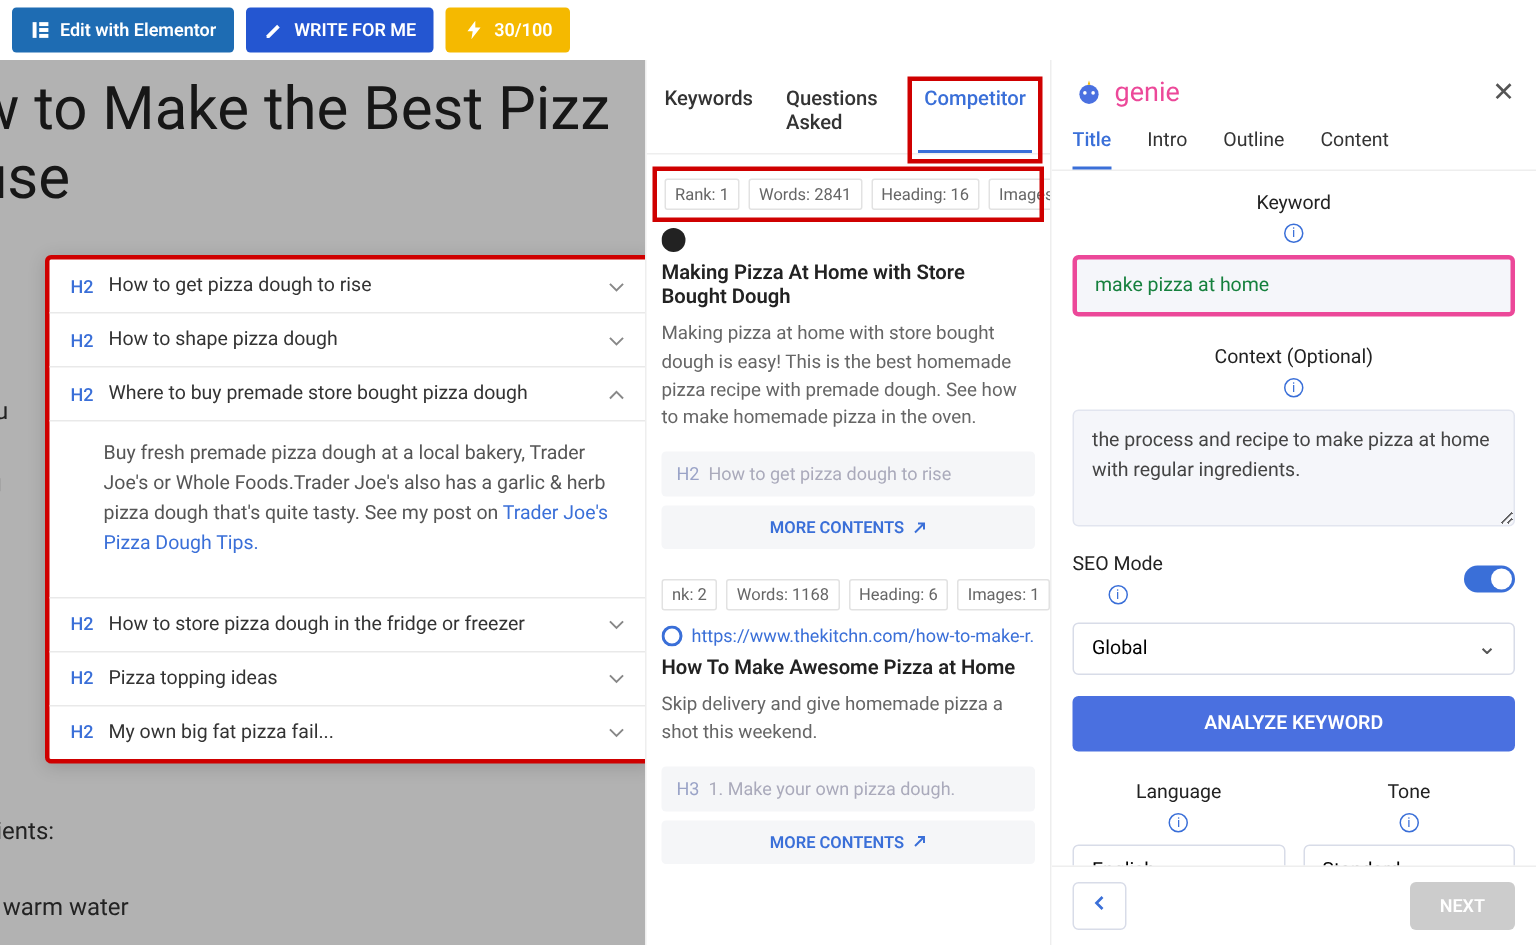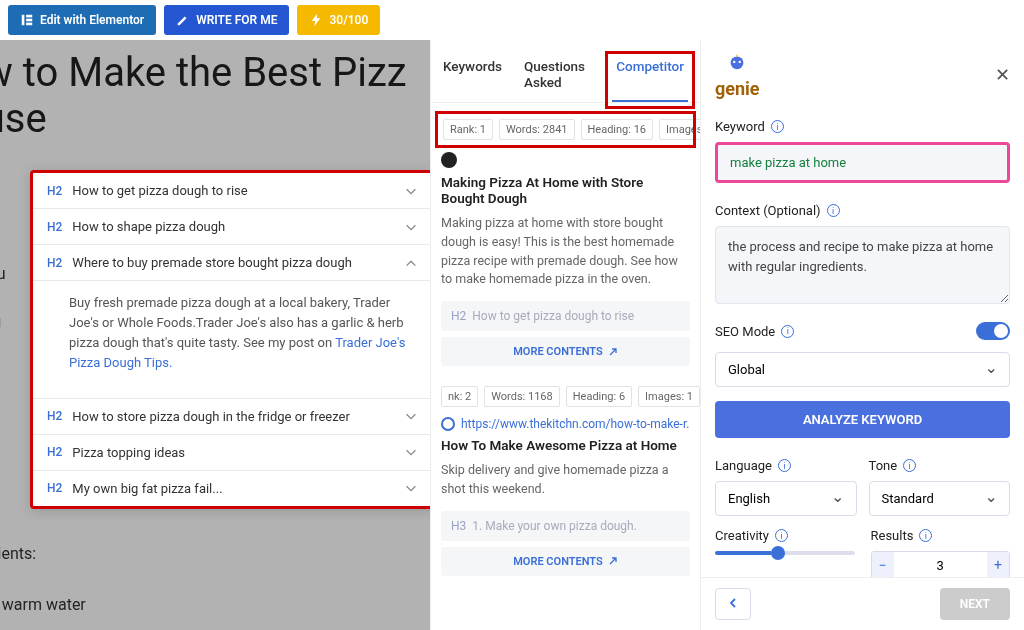--- a/index.html
+++ b/index.html
@@ -44,30 +44,30 @@
     .favicon { width: 16px; height: 16px; background: #222; border-radius: 50%; flex-shrink: 0; }
     .favicon2 { width: 14px; height: 14px; border: 2px solid #3a6fd8; border-radius: 50%; flex-shrink:0;}
     .comp-title { font-size: 13.5px; font-weight: 600; color: #222; margin-bottom: 8px; }
     .comp-desc { font-size: 12.5px; color: #666; line-height: 1.5; margin-bottom: 12px; }
     .inner-h { font-size: 12px; color: #aab; padding: 8px 10px; background: #f5f6f8; border-radius:3px; margin-bottom: 6px;}
     .inner-h .h2s { color: #9aa3c7; margin-right: 6px; }
     .more-btn { color: #3a6fd8; font-size: 11px; font-weight: 600; display:flex; align-items:center; justify-content:center; gap:5px; background:#f5f6f8; padding:8px; border-radius:3px; cursor:pointer;}
     
     .right-col { width: 324px; background: #fff; border-left: 1px solid #eee; padding: 0; position: relative; overflow: hidden;}
     .genie-head { display: flex; align-items: center; padding: 10px 14px 6px; }
-    .genie-logo { display: flex; align-items:center; gap:6px; font-weight: 700; font-size: 18px; color: #a16207; flex-direction: column; }
+    .genie-logo { display: flex; align-items:center; gap:6px; font-weight: 400; font-size: 18px; color: #ec4899; }
     .genie-logo svg { width:22px; height:22px; }
     .close-x { margin-left: auto; font-size: 18px; cursor: pointer; color: #555;}
     
     .r-tabs { display: flex; gap: 24px; padding: 8px 14px 0; border-bottom: 1px solid #eee; font-size: 13px; }
     .r-tab { padding-bottom: 10px; color: #333; cursor: pointer; }
     .r-tab.active { color: #3a6fd8; border-bottom: 2px solid #3a6fd8; font-weight: 500; }
     
     .r-section { padding: 14px 14px 6px; }
-    .r-label { font-size: 13px; color: #222; margin-bottom: 8px; display: flex; align-items: center; gap: 6px; }
+    .r-label { font-size: 13px; color: #222; margin-bottom: 8px; display: flex; align-items: center; gap: 6px; flex-direction: column; }
     .info-ico { width: 13px; height: 13px; border: 1.5px solid #3a6fd8; border-radius: 50%; font-size: 9px; color: #3a6fd8; display: inline-flex; align-items: center; justify-content: center; }
     .r-input { width: 100%; padding: 10px 12px; border: 3px solid #ec4899; border-radius: 4px; font-size: 13px; background: #f5f6fa; color: #15803d; }
     .r-textarea { width: 100%; padding: 10px 12px; border: 1px solid #e2e5ef; border-radius: 4px; font-size: 13px; background: #f5f6fa; color: #444; height: 78px; resize: vertical; line-height:1.5; }
     
     .toggle-row { display: flex; align-items: center; padding: 8px 14px; }
     .toggle { margin-left: auto; width: 34px; height: 18px; background: #3a6fd8; border-radius: 10px; position: relative; }
     .toggle::after { content:""; position:absolute; right:2px; top:2px; width:14px; height:14px; background:#fff; border-radius:50%;}
     
     .r-select { width: 100%; padding: 9px 12px; border: 1px solid #d8dce8; border-radius: 4px; font-size: 13px; background:#fff; appearance: none; position: relative; }
     .sel-wrap { position: relative; }
@@ -241,20 +241,26 @@
         <svg viewBox="0 0 24 24">
             <circle cx="12" cy="14" r="7" fill="#4a70e0"></circle>
             <circle cx="9" cy="13" r="1.3" fill="#fff"></circle>
             <circle cx="15" cy="13" r="1.3" fill="#fff"></circle>
             <path d="M12 4 L13 7 L11 7 Z" fill="#f5b900"></path>
           </svg>
         <span>genie</span>
       </div>
       <span class="close-x">✕</span>
     </div>
+    <div class="r-tabs">
+      <div class="r-tab active">Title</div>
+      <div class="r-tab">Intro</div>
+      <div class="r-tab">Outline</div>
+      <div class="r-tab">Content</div>
+    </div>
     
     <div class="r-section">
       <div class="r-label">
           <span>Keyword</span>
           <span class="info-ico">i</span>
         </div>
       <input class="r-input" value="make pizza at home" style="">
     </div>
     <div class="r-section">
       <div class="r-label">

